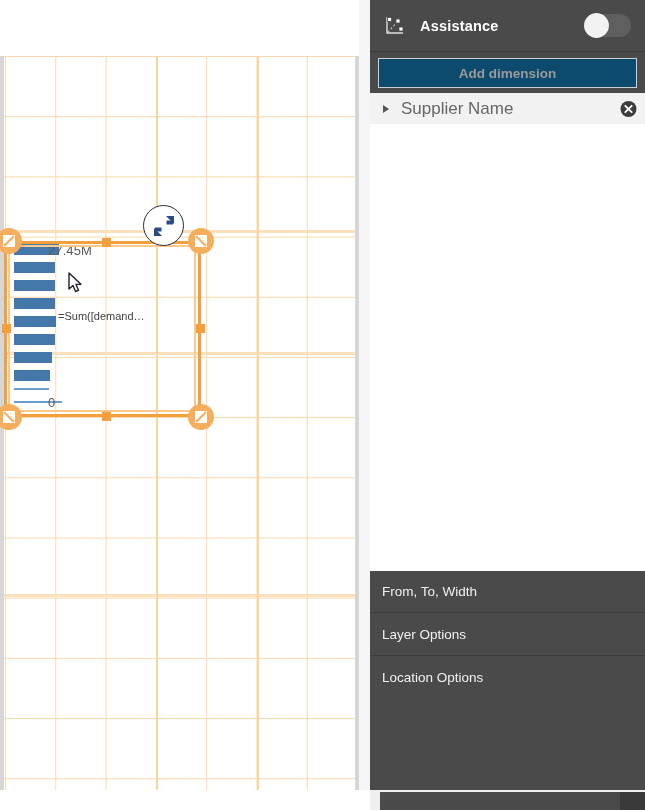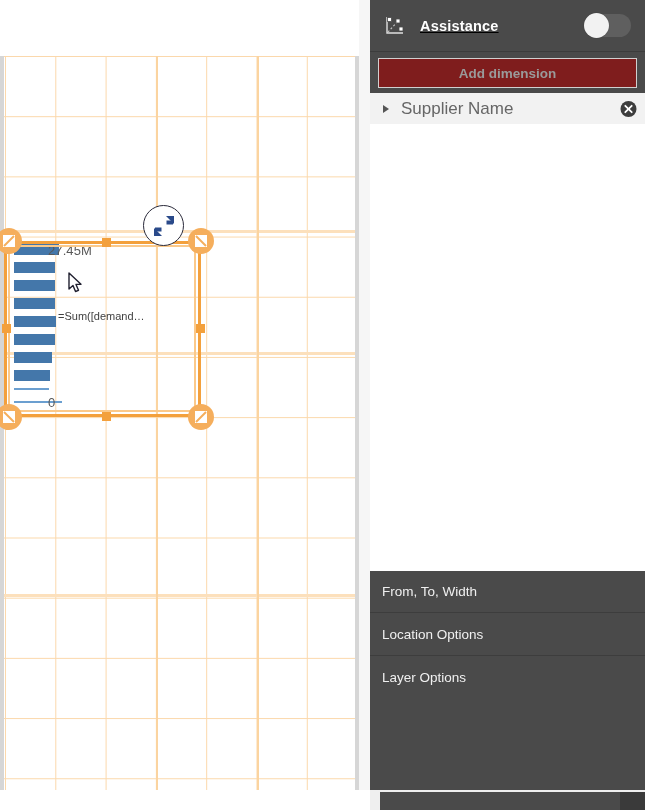--- a/index.html
+++ b/index.html
@@ -120,21 +120,20 @@
     position: absolute; left: 370px; top: 0;
     width: 275px; height: 810px;
     background: #4a4a4a;
   }
   .panel-header {
     position: relative;
     height: 52px;
     background: #4a4a4a;
     display: flex; align-items: center;
     border-bottom: 1px solid #3c3c3c;
-    text-decoration: underline;
   }
   .panel-header-icon {
     margin-left: 12px; width: 26px; height: 26px;
     display: flex; align-items: center; justify-content: center;
   }
   .panel-title {
     margin-left: 12px;
     color: #ffffff; font-size: 14.5px; font-weight: bold;
     letter-spacing: 0.2px;
   }
@@ -161,21 +160,21 @@
     position: absolute; left: 0; top: 0; width: 3px; height: 100%;
     background: #f5a623;
   }
   .panel-id-text {
     margin-left: 12px; color: #e8e8e8; font-size: 13.5px;
   }
 
   .add-dim-wrap { padding: 6px 8px 5px 8px; background: #4a4a4a; }
   .add-dim-btn {
     width: 100%; height: 30px;
-    background: #7f1d1d; border: 1px solid #d0d0d0;
+    background: #0c4a6e; border: 1px solid #d0d0d0;
     color: #9a9a9a; font-size: 13.5px; font-weight: bold;
     font-family: "Liberation Sans", sans-serif;
     display: flex; align-items: center; justify-content: center;
     cursor: pointer;
   }
 
   .dim-row {
     position: relative;
     height: 32px;
     background: #f2f2f2;
@@ -357,24 +356,24 @@
       </div>
     </div>
 
     <div class="panel-filler"></div>
 
     <div class="section-list">
       <div class="section-row">
         <div class="section-label">From, To, Width</div>
       </div>
       <div class="section-row">
+        <div class="section-label">Layer Options</div>
+      </div>
+      <div class="section-row">
         <div class="section-label">Location Options</div>
-      </div>
-      <div class="section-row">
-        <div class="section-label">Layer Options</div>
       </div>
     </div>
 
     <div class="panel-bottom-bar">
       <div class="panel-bottom-inner"></div>
       <div class="panel-bottom-right"></div>
     </div>
   </div>
 </div>
 

